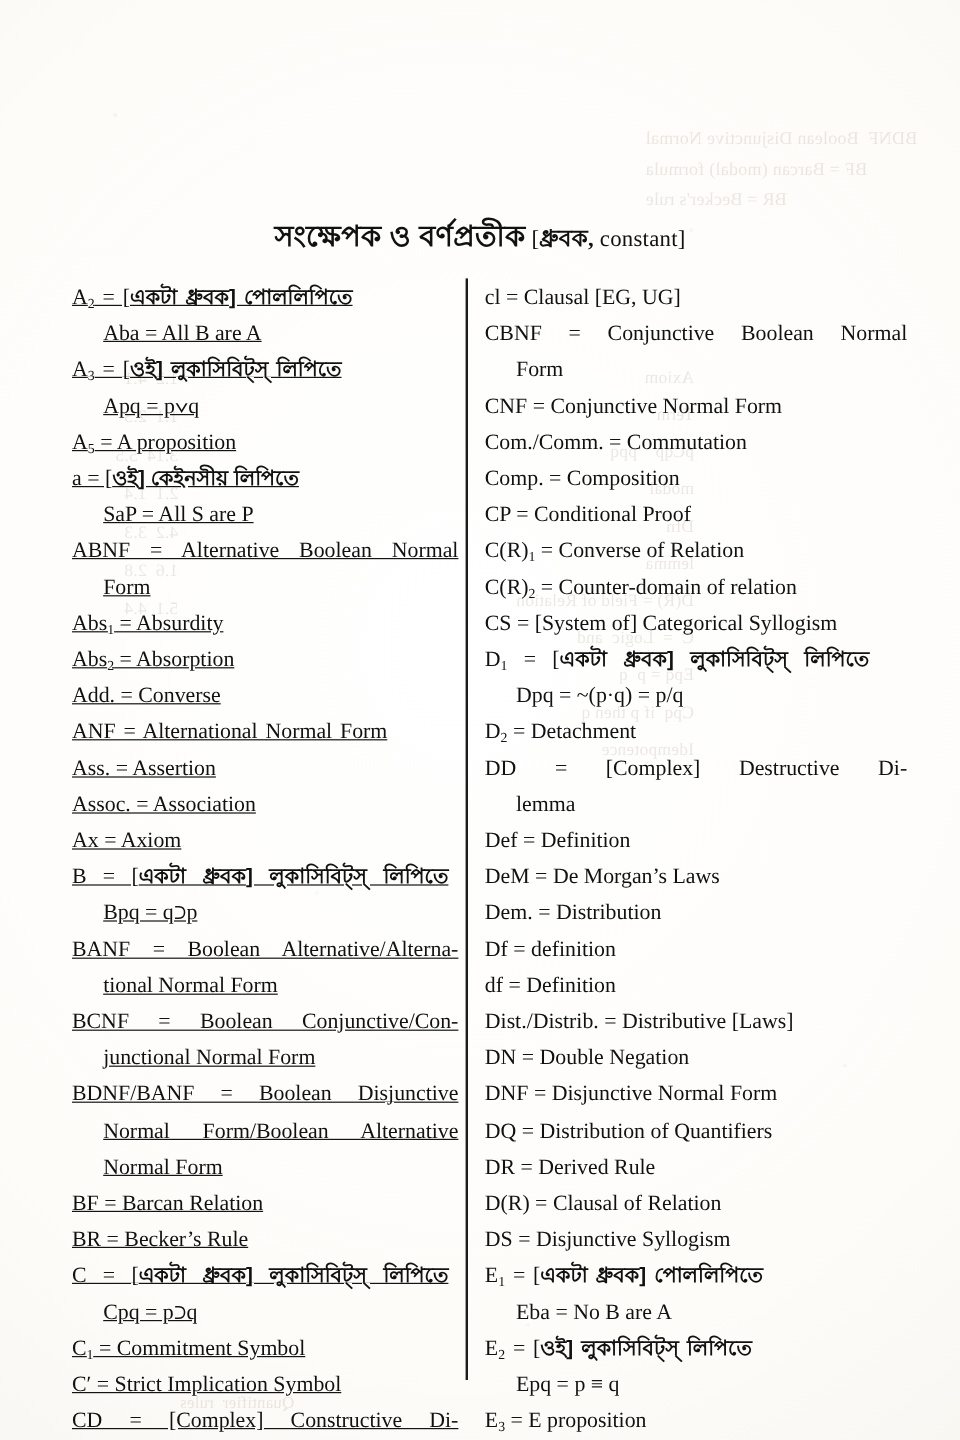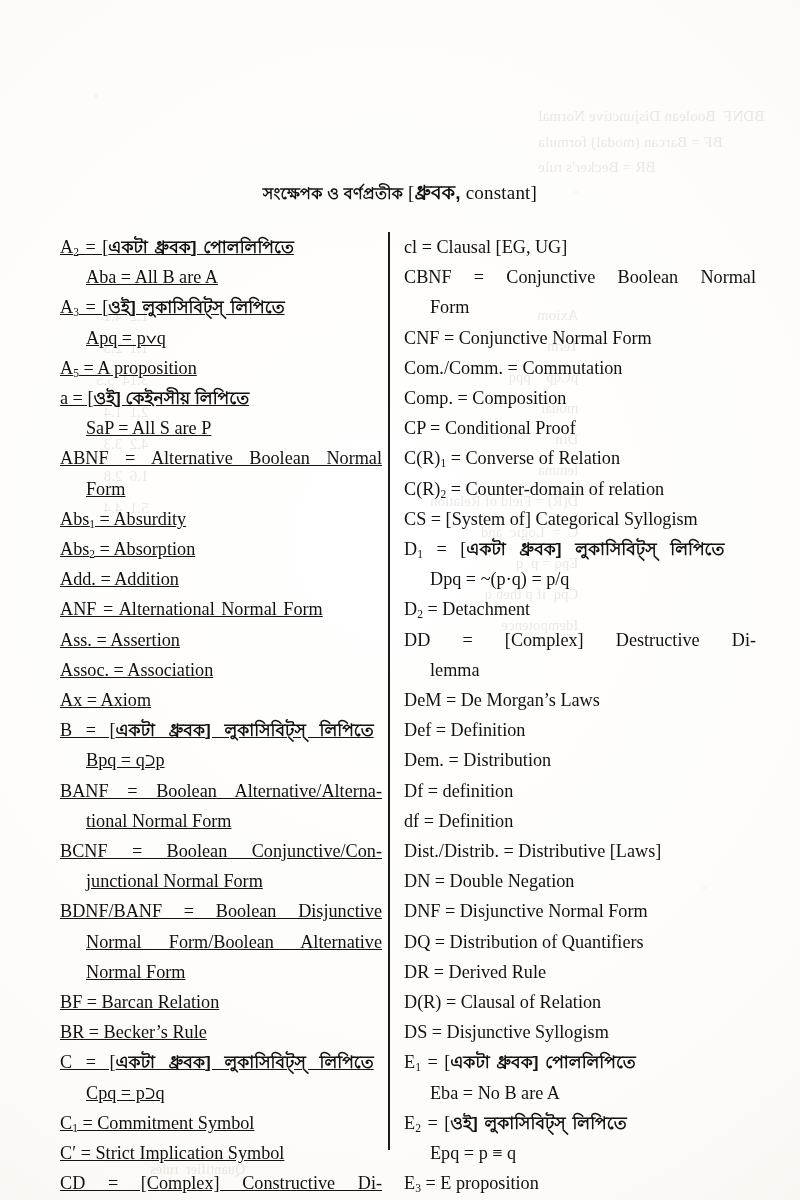--- a/index.html
+++ b/index.html
@@ -64,28 +64,28 @@
     width: 800px;
     text-align: center;
     font-size: 20px;
     white-space: nowrap;
     letter-spacing: .2px;
     color: #111;
   }
   .title .bn {
     font-family: "Liberation Sans", "DejaVu Sans", sans-serif;
     font-weight: 700;
-    font-size: 16px;
+    font-size: 24px;
   }
   .title .brk {
     font-family: "Liberation Serif", serif;
     font-size: 19px;
   }
   .title .brk .bn-inline {
-    font-family: Liberation Sans, sans-serif;
+    font-family: Liberation Serif, serif;
     font-weight: 700;
     margin-top: 18px;
   }
 
   
   .columns {
     position: absolute;
     top: 232px;
     left: 0;
     width: 800px;
@@ -197,21 +197,21 @@
           <span class="ln just"><span class="sym">ABNF = Alternative Boolean Normal</span></span>
           <span class="ln ind"><span class="sym">Form</span></span>
         </div>
         <div class="entry">
           <span class="ln"><span class="sym">Abs</span><sub>1</sub><span class="sym"> = Absurdity</span></span>
         </div>
         <div class="entry">
           <span class="ln"><span class="sym">Abs</span><sub>2</sub><span class="sym"> = Absorption</span></span>
         </div>
         <div class="entry">
-          <span class="ln"><span class="sym">Add. = Addition</span></span>
+          <span class="ln"><span class="sym">Add. = Converse</span></span>
         </div>
         <div class="entry">
           <span class="ln ws1"><span class="sym">ANF = Alternational Normal Form</span></span>
         </div>
         <div class="entry">
           <span class="ln"><span class="sym">Ass. = Assertion</span></span>
         </div>
         <div class="entry">
           <span class="ln"><span class="sym">Assoc. = Association</span></span>
         </div>
@@ -290,24 +290,24 @@
           <span class="ln ind"><span class="sym">Dpq = ~(p·q) = p/q</span></span>
         </div>
         <div class="entry">
           <span class="ln"><span class="sym">D</span><sub>2</sub><span class="sym"> = Detachment</span></span>
         </div>
         <div class="entry">
           <span class="ln just ws3"><span class="sym">DD = [Complex] Destructive Di-</span></span>
           <span class="ln ind"><span class="sym">lemma</span></span>
         </div>
         <div class="entry">
+          <span class="ln"><span class="sym">Def = Definition</span></span>
+        </div>
+        <div class="entry">
           <span class="ln"><span class="sym">DeM = De Morgan’s Laws</span></span>
-        </div>
-        <div class="entry">
-          <span class="ln"><span class="sym">Def = Definition</span></span>
         </div>
         <div class="entry">
           <span class="ln"><span class="sym">Dem. = Distribution</span></span>
         </div>
         <div class="entry">
           <span class="ln"><span class="sym">Df = definition</span></span>
         </div>
         <div class="entry">
           <span class="ln"><span class="sym">df = Definition</span></span>
         </div>

